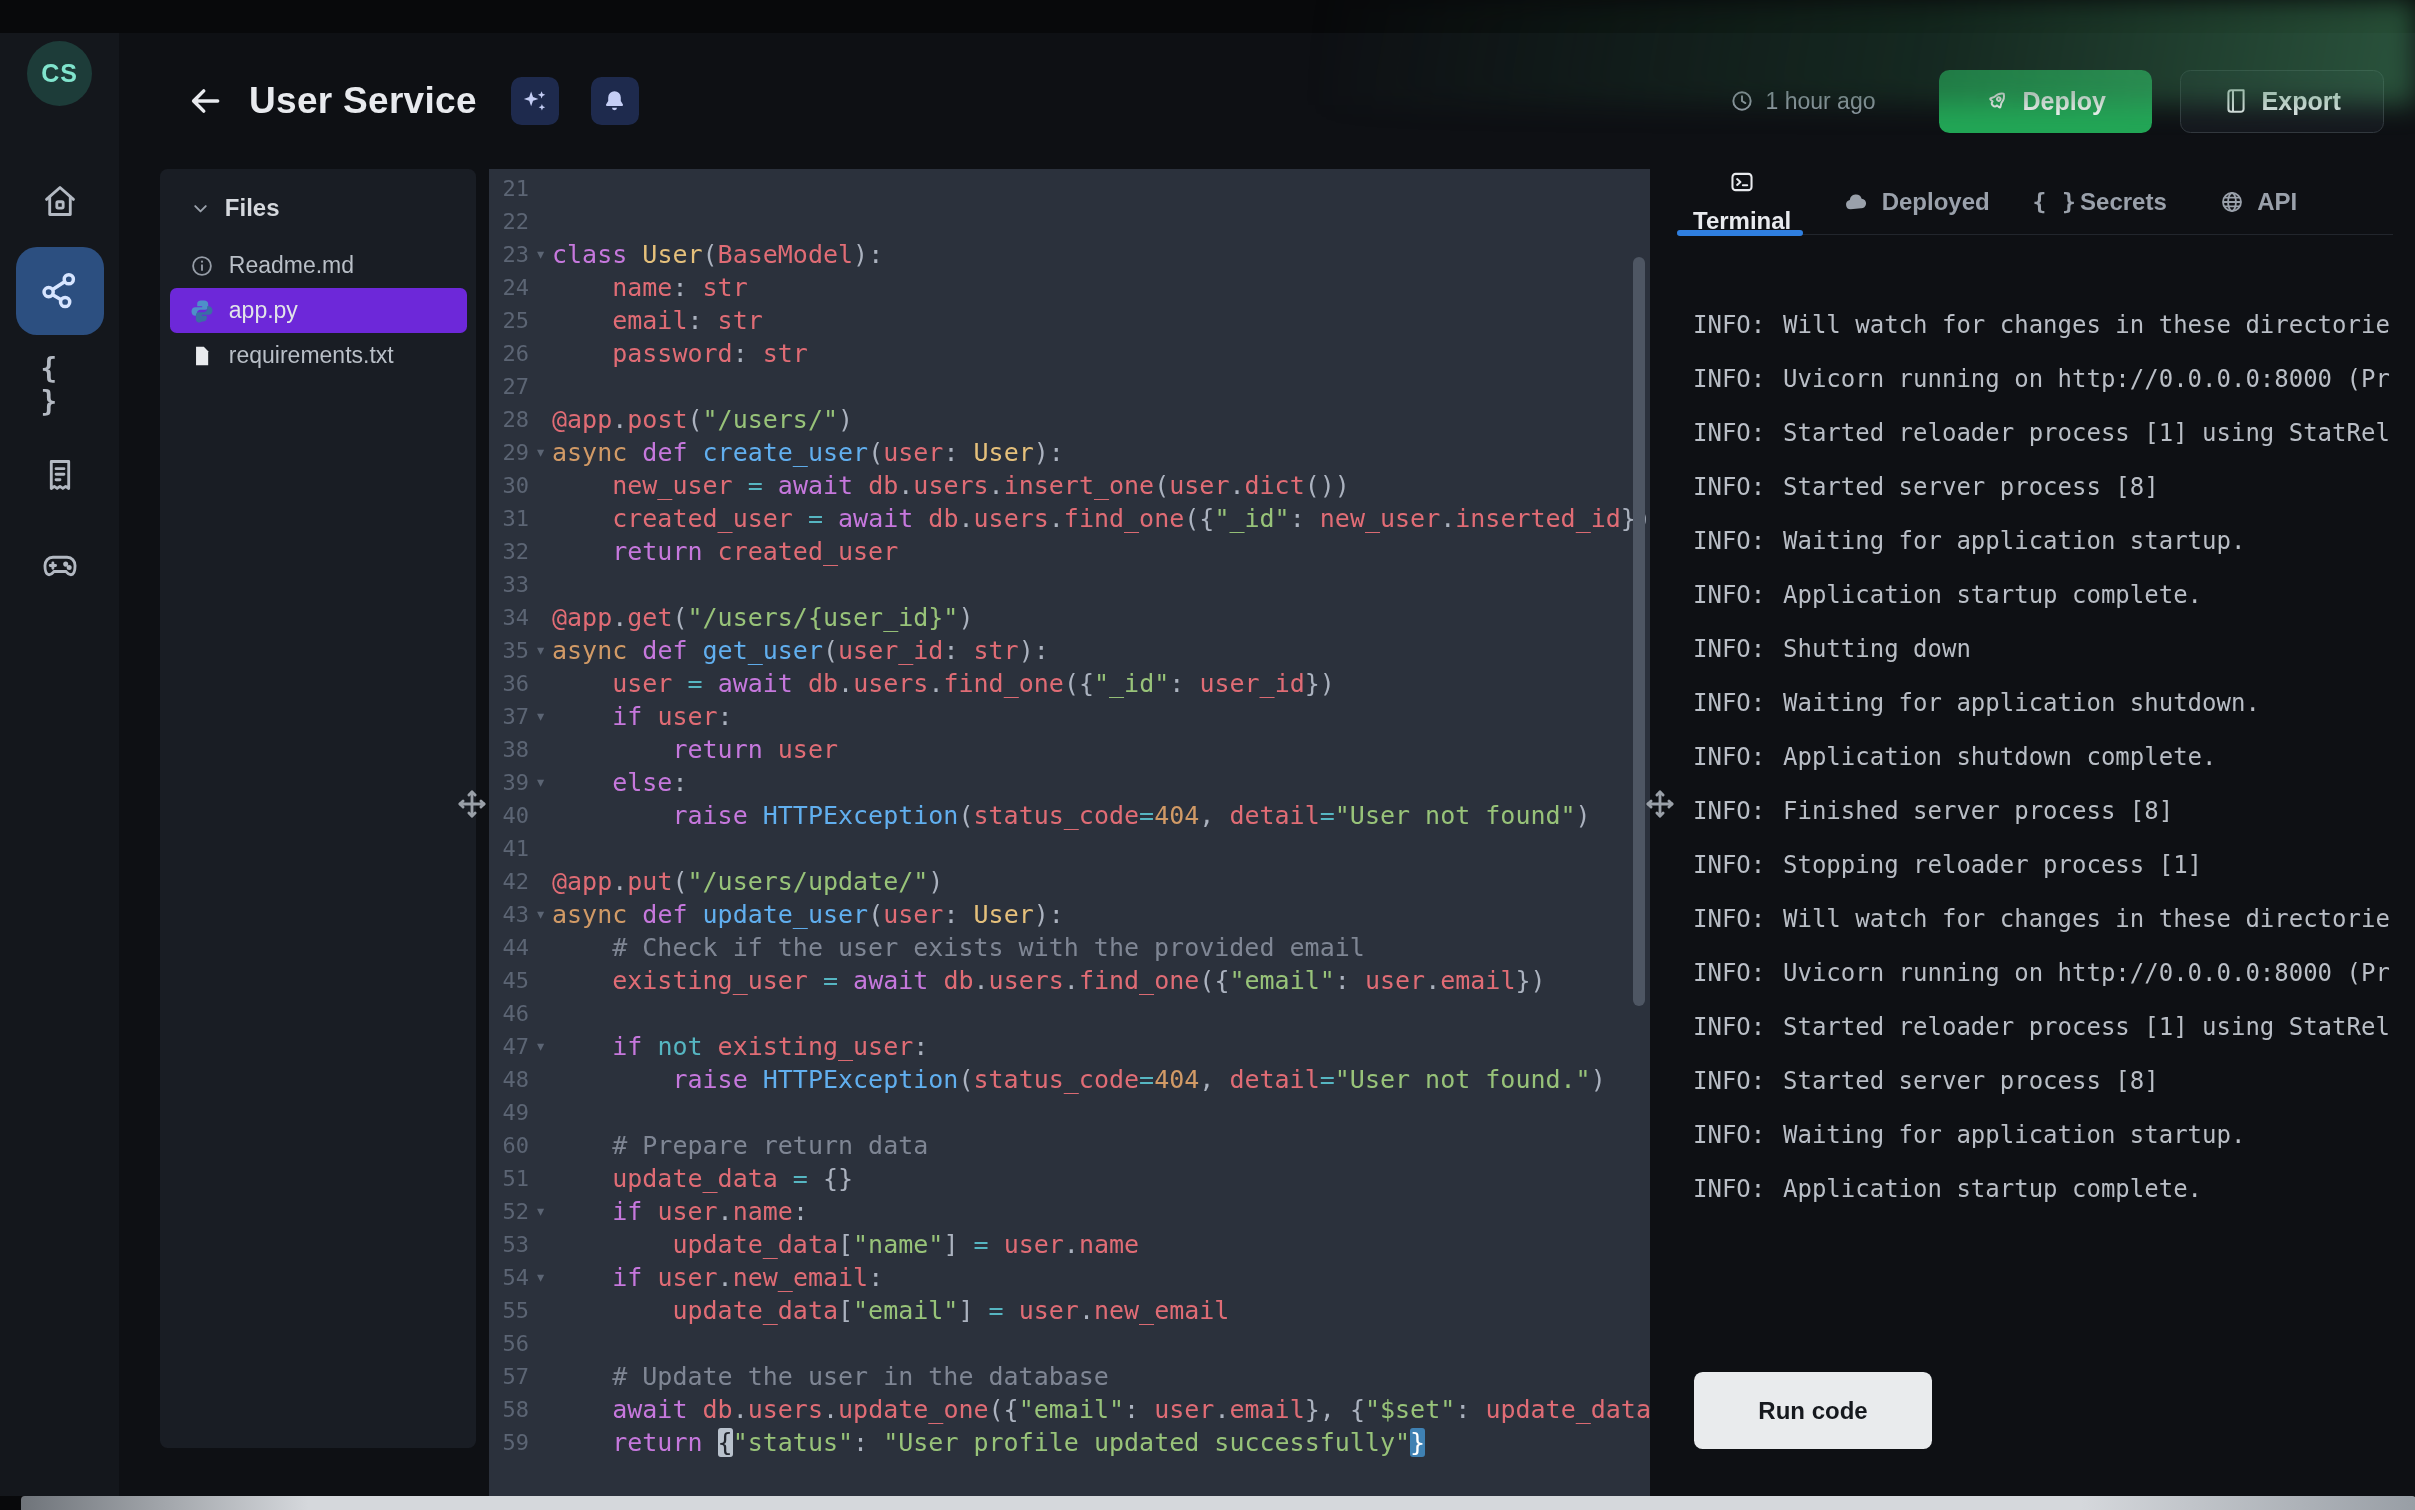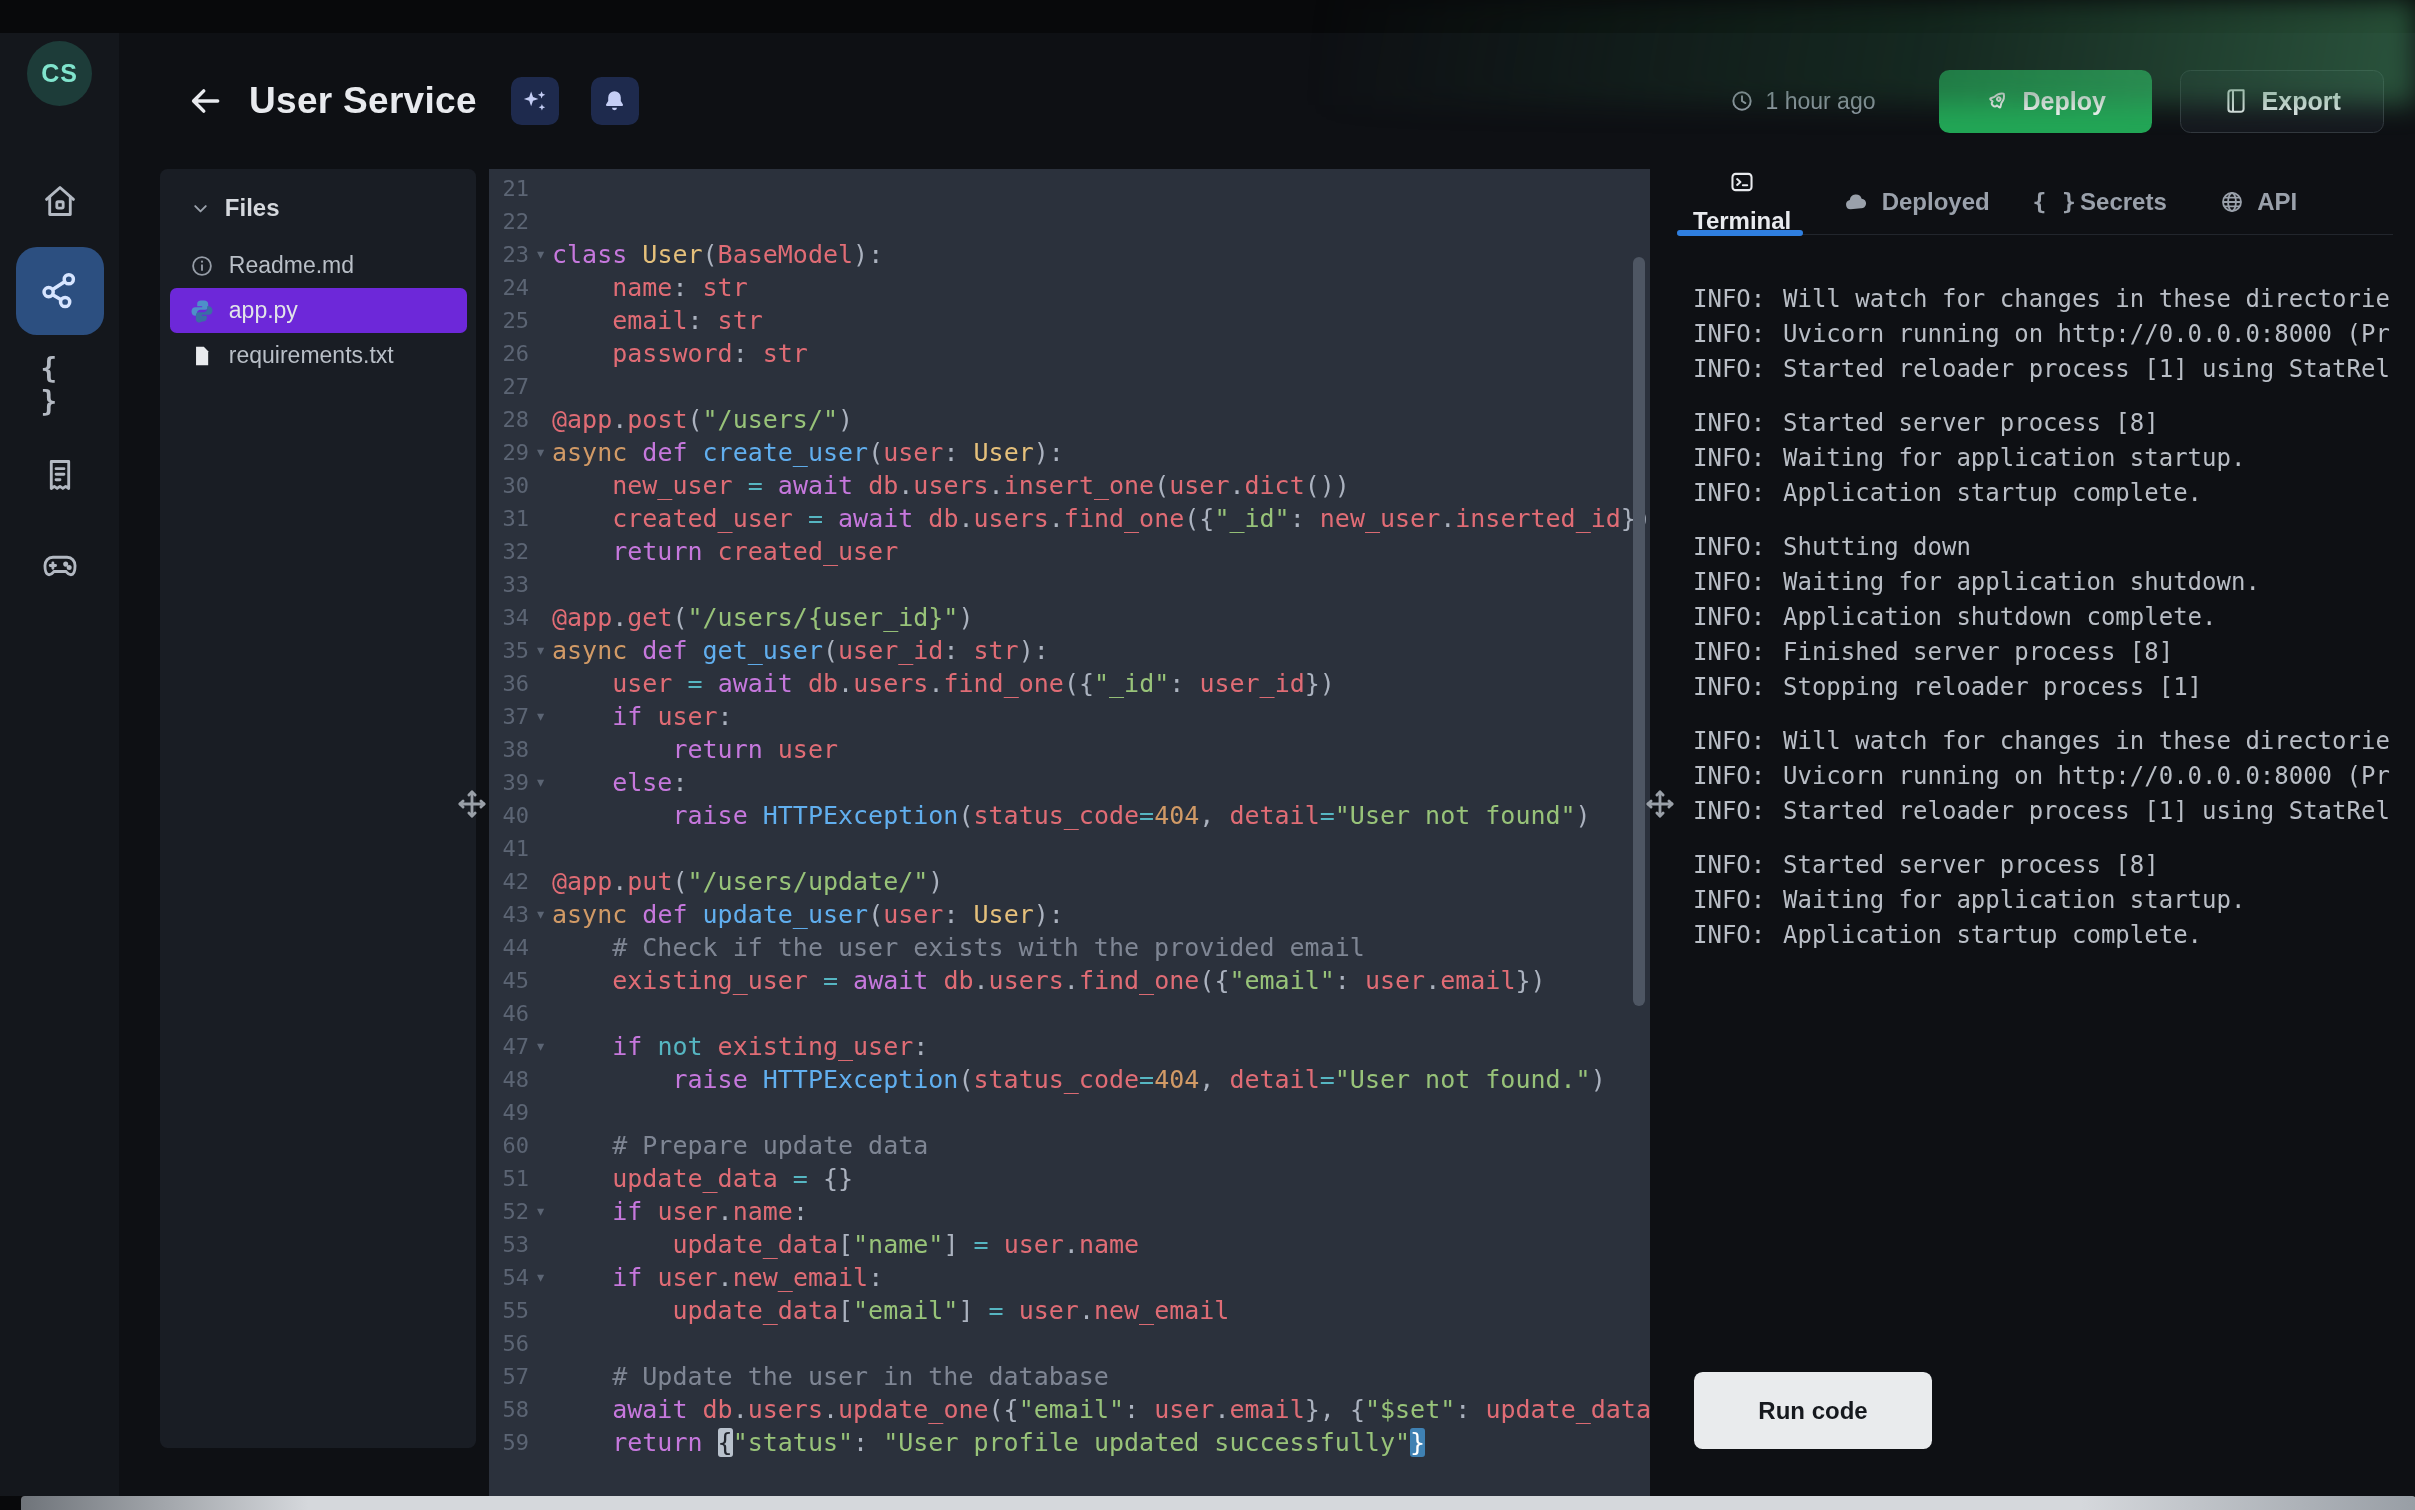--- a/index.html
+++ b/index.html
@@ -85,21 +85,21 @@
   .right { position:absolute; left:1677px; top:136px; width:716px; height:1279px; }
   .tab-bar { position:absolute; top:0; left:0; right:0; height:66px; display:flex; align-items:center; gap:52px; padding-left:16px; border-bottom:1.9px solid #22262d; }
   .tab { position:relative; display:flex; align-items:center; gap:12.4px; height:100%; color:#9aa1ab; font-size:24px; font-weight:600; cursor:pointer; white-space:nowrap; }
   .tab .t-icon { width:26px; height:26px; display:flex; align-items:center; justify-content:center; }
   .tab .t-icon svg { width:100%; height:100%; }
   .tab .t-icon.braces { font-family:"DejaVu Sans Mono",monospace; font-size:23px; font-weight:bold; letter-spacing:1px; }
   .tab.active { color:#e8eaee;flex-direction:column; }
   .tab.active::after { content:""; position:absolute; left:-16px; right:-11.4px; bottom:-1.9px; height:5.7px; background:#2f7fe0; border-radius:2.9px; }
   .term { position:absolute; top:116px; left:16px; right:0; bottom:86px; overflow:hidden; font-family:"DejaVu Sans Mono",monospace; font-size:24px; color:#b9bec6; cursor:text; }
   .tgroup { margin-bottom:19px; }
-  .tl { display:flex; height:35px; align-items:flex-start; white-space:nowrap; }
+  .tl { display:flex; height:35px; align-items:flex-end; white-space:nowrap;margin-top:19px; }
   .tl .pfx { width:90px; flex:none; }
   .tl .msg { overflow:hidden; }
   .run-btn { position:absolute; left:17px; top:1203px; width:238px; height:77px; border:none; border-radius:8.6px;
              background:#e9ebed; color:#16191e; font-size:24px; font-weight:bold; font-family:inherit; cursor:pointer; }
 </style>
 </head>
 <body>
 
 <div class="screen">
   <div class="glow"></div>
@@ -383,21 +383,21 @@
     <span class="code"><span class="tok-txt">        </span><span class="tok-kw">raise</span><span class="tok-txt"> </span><span class="tok-fn">HTTPException</span><span class="tok-pun">(</span><span class="tok-var">status_code</span><span class="tok-op">=</span><span class="tok-num">404</span><span class="tok-pun">,</span><span class="tok-txt"> </span><span class="tok-var">detail</span><span class="tok-op">=</span><span class="tok-str">"User not found."</span><span class="tok-pun">)</span></span>
   </div>
           <div class="cl">
     <span class="ln">49</span>
     <span class="fold"></span>
     <span class="code"></span>
   </div>
           <div class="cl">
     <span class="ln">60</span>
     <span class="fold"></span>
-    <span class="code"><span class="tok-txt">    </span><span class="tok-com"># Prepare update data</span></span>
+    <span class="code"><span class="tok-txt">    </span><span class="tok-com"># Prepare return data</span></span>
   </div>
           <div class="cl">
     <span class="ln">51</span>
     <span class="fold"></span>
     <span class="code"><span class="tok-txt">    </span><span class="tok-var">update_data</span><span class="tok-txt"> </span><span class="tok-op">=</span><span class="tok-txt"> </span><span class="tok-pun">{}</span></span>
   </div>
           <div class="cl">
     <span class="ln">52</span>
     <span class="fold show"></span>
     <span class="code"><span class="tok-txt">    </span><span class="tok-kw">if</span><span class="tok-txt"> </span><span class="tok-var">user</span><span class="tok-pun">.</span><span class="tok-var">name</span><span class="tok-pun">:</span></span>

